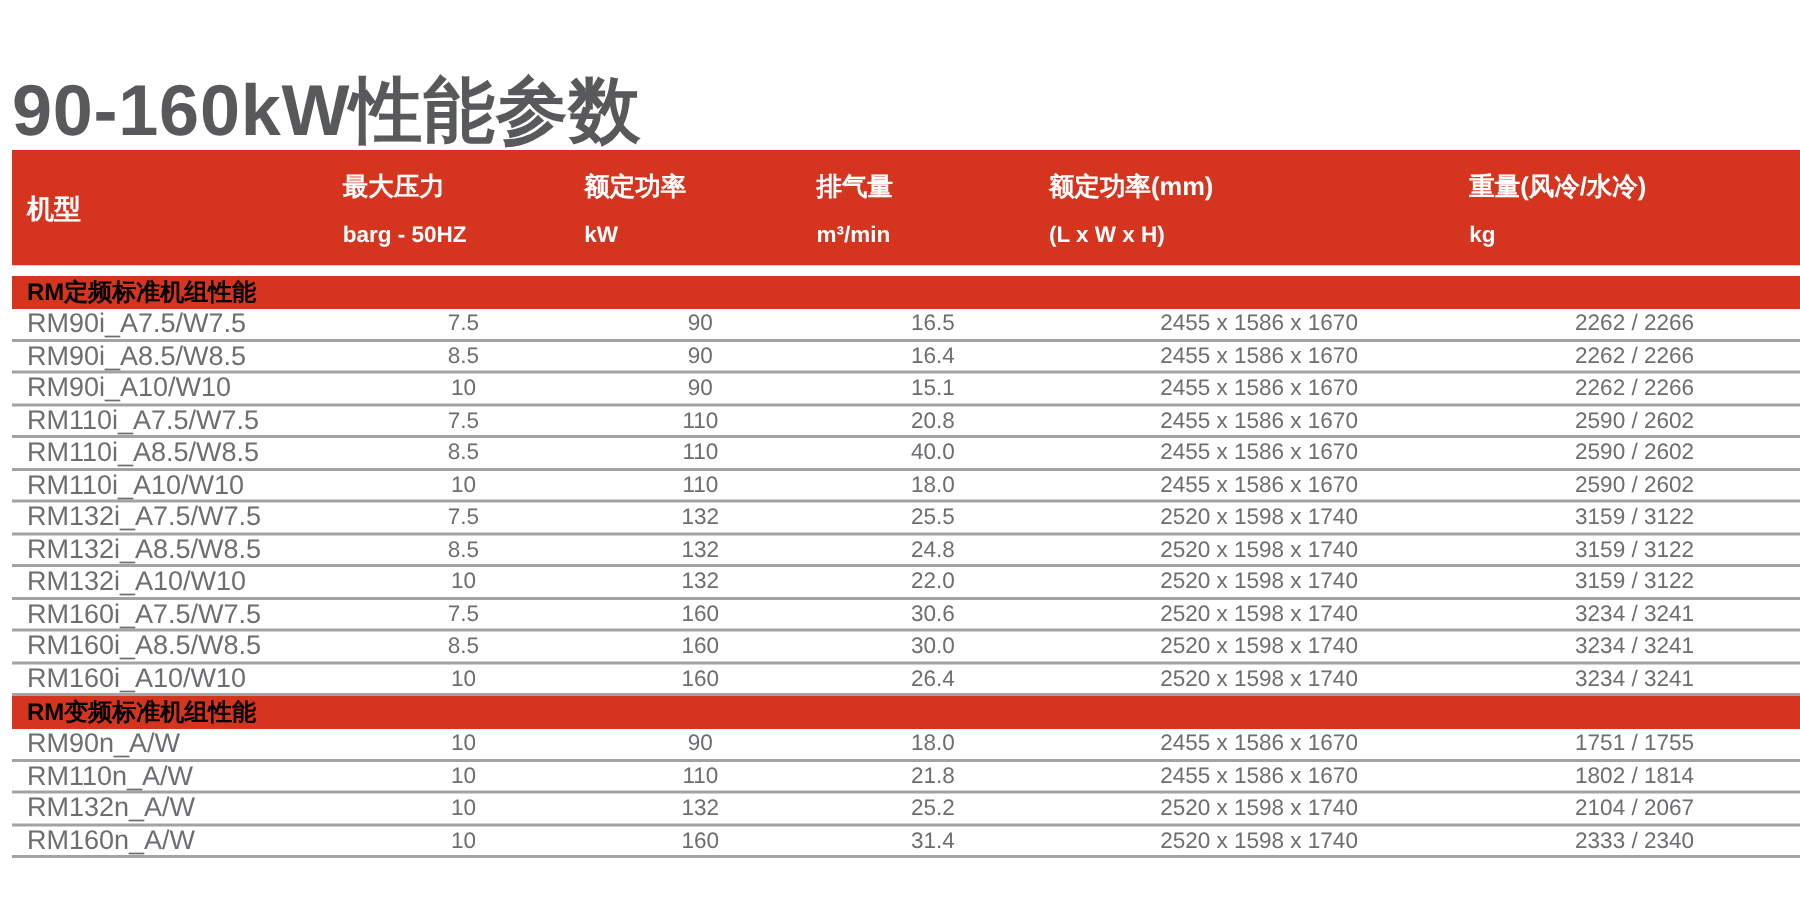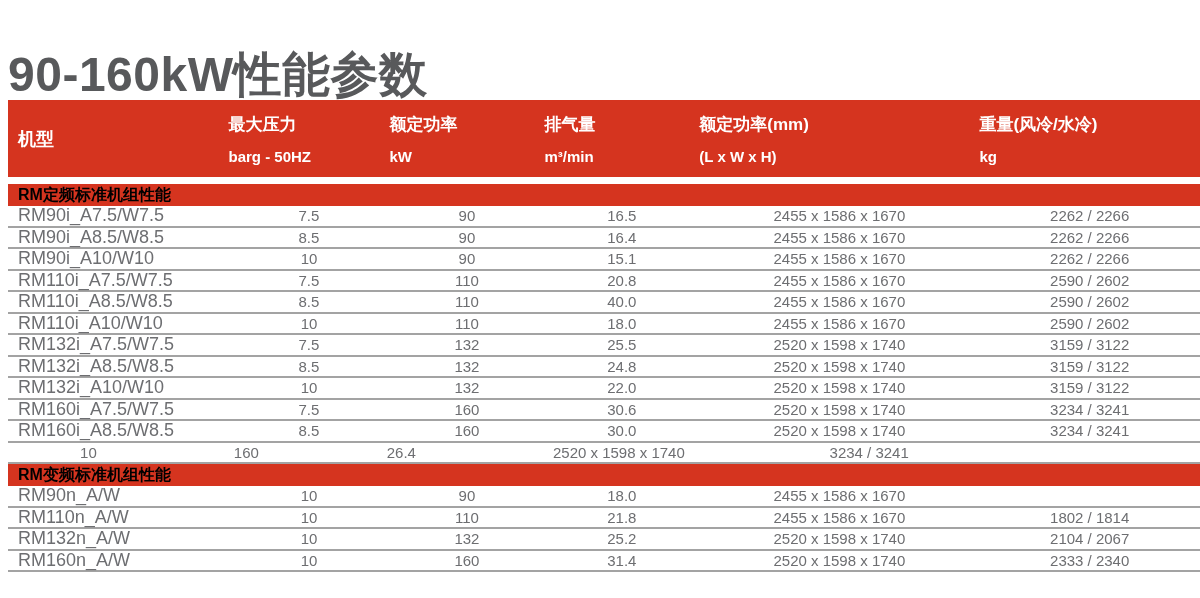--- a/index.html
+++ b/index.html
@@ -199,33 +199,35 @@
       </div>
       <div class="data-row">
         <div class="cell c0 col-0">RM160i_A8.5/W8.5</div>
         <div class="cell c1 col-1">8.5</div>
         <div class="cell c2 col-2">160</div>
         <div class="cell c3 col-3">30.0</div>
         <div class="cell c4 col-4">2520 x 1598 x 1740</div>
         <div class="cell c5 col-5">3234 / 3241</div>
       </div>
       <div class="data-row">
+        <div class="cell c0 col-0">RM160i_A10/W10</div>
         <div class="cell c1 col-1">10</div>
         <div class="cell c2 col-2">160</div>
         <div class="cell c3 col-3">26.4</div>
         <div class="cell c4 col-4">2520 x 1598 x 1740</div>
         <div class="cell c5 col-5">3234 / 3241</div>
       </div>
       <div class="section-bar">RM变频标准机组性能</div>
       <div class="data-row">
         <div class="cell c0 col-0">RM90n_A/W</div>
         <div class="cell c1 col-1">10</div>
         <div class="cell c2 col-2">90</div>
         <div class="cell c3 col-3">18.0</div>
         <div class="cell c4 col-4">2455 x 1586 x 1670</div>
+        <div class="cell c5 col-5">1751 / 1755</div>
       </div>
       <div class="data-row">
         <div class="cell c0 col-0">RM110n_A/W</div>
         <div class="cell c1 col-1">10</div>
         <div class="cell c2 col-2">110</div>
         <div class="cell c3 col-3">21.8</div>
         <div class="cell c4 col-4">2455 x 1586 x 1670</div>
         <div class="cell c5 col-5">1802 / 1814</div>
       </div>
       <div class="data-row">

